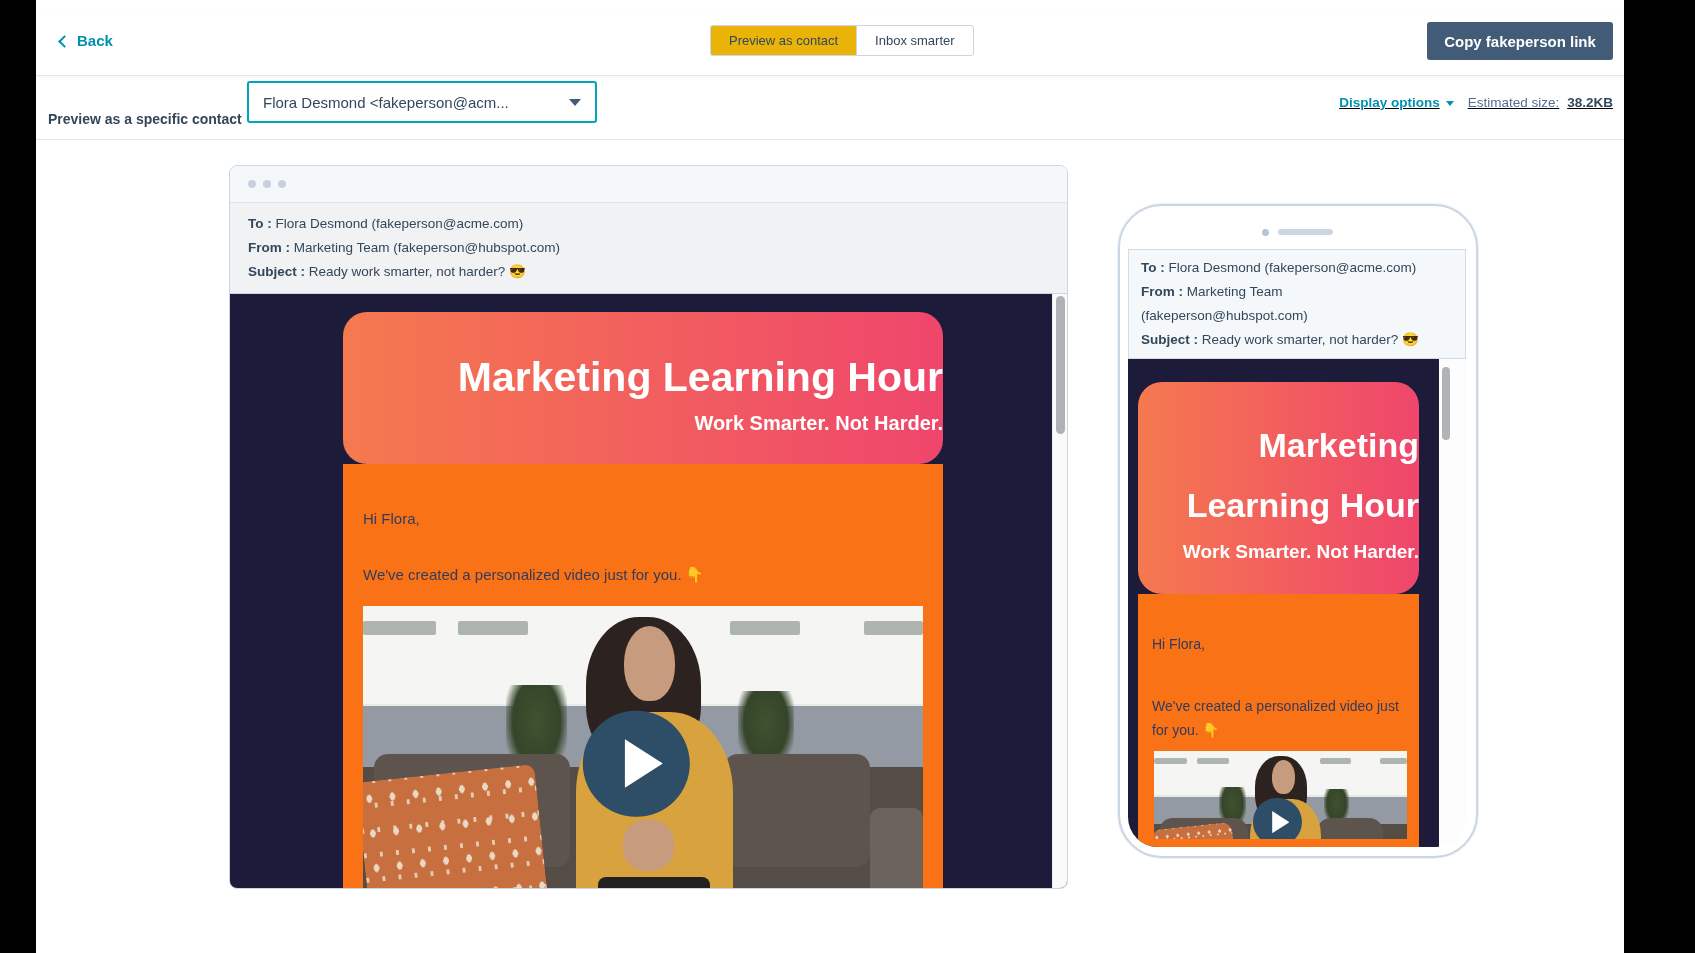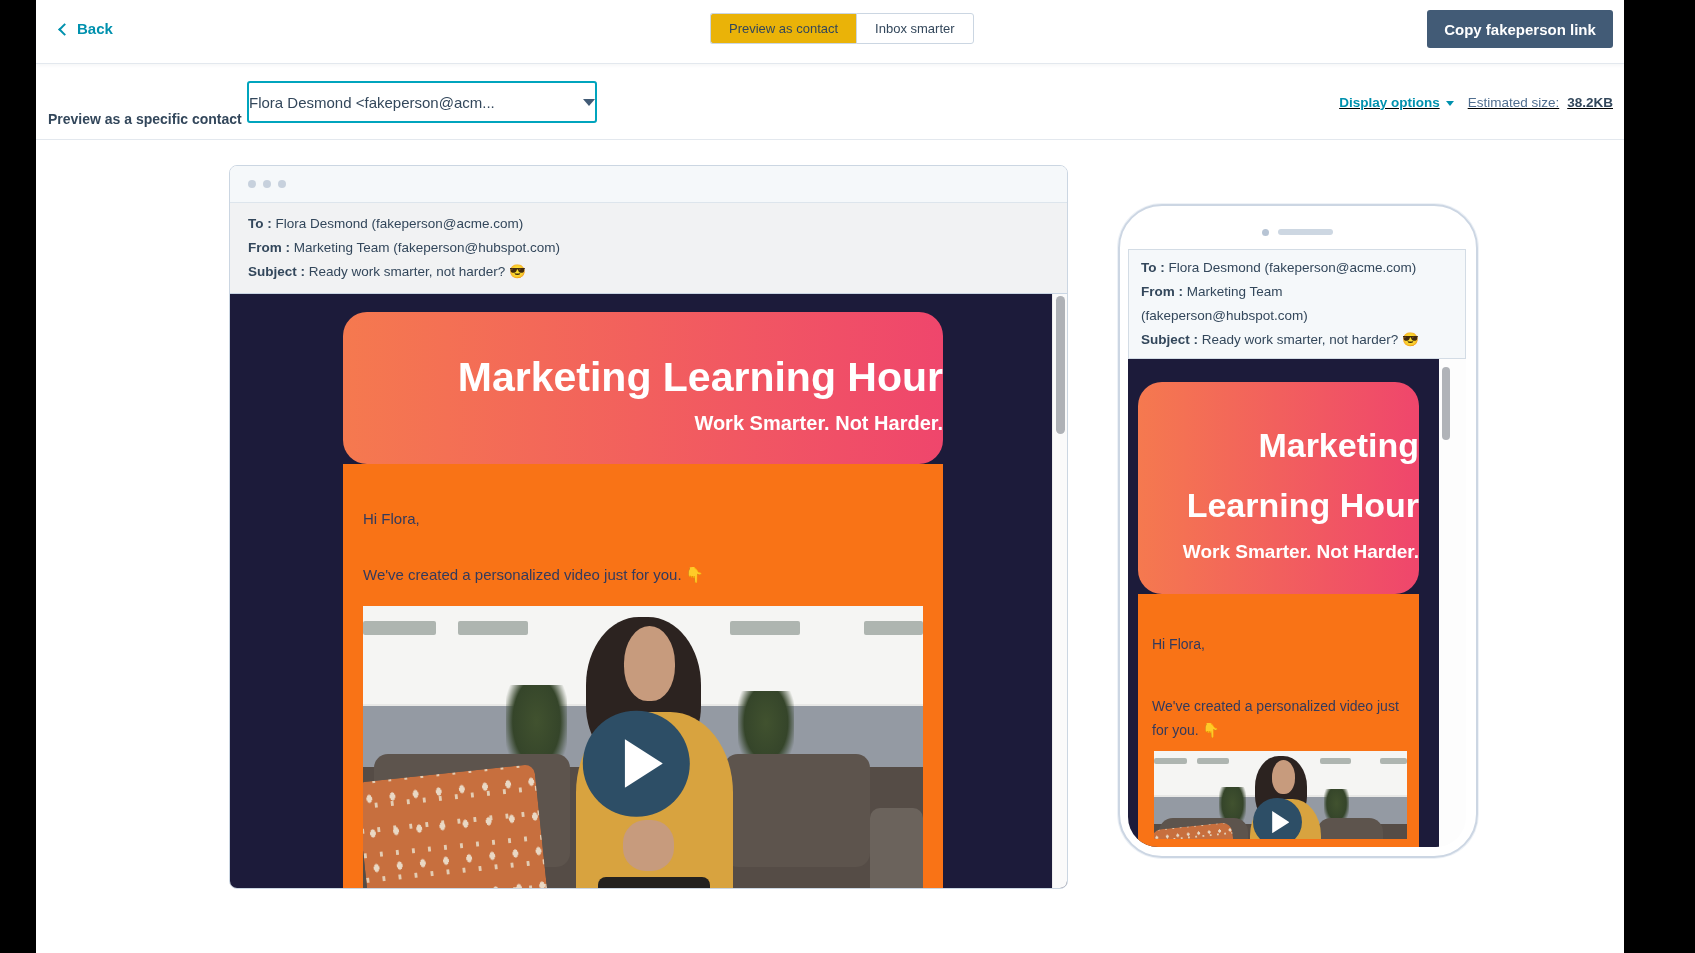--- a/index.html
+++ b/index.html
@@ -2,21 +2,21 @@
 <html><head>
 <meta charset="utf-8">
 <style>
   * { margin:0; padding:0; box-sizing:border-box; }
   html,body { width:1695px; height:953px; }
   body { font-family:"Liberation Sans", sans-serif; background:#000; position:relative; overflow:hidden; }
   .stage { position:absolute; inset:0; width:1695px; height:953px; background:#000; }
   .app { position:absolute; left:36px; top:0; width:1588px; height:953px; background:#fff; }
 
   
-  .topbar { position:absolute; left:0; top:0; width:100%; height:64px; background:#fff;
+  .topbar { position:absolute; left:0; top:12px; width:100%; height:64px; background:#fff;
             border-bottom:1px solid #e3e8ee; box-shadow:0 1px 4px rgba(45,62,80,.06); z-index:5; }
   .back-link { position:absolute; left:24px; top:20px; display:flex; align-items:center; gap:8px;
                color:#0091ae; font-size:15px; font-weight:bold; cursor:pointer; }
   .chev-left { width:9px; height:9px; border-left:2px solid #0091ae; border-bottom:2px solid #0091ae;
                transform:rotate(45deg); margin-top:1px; }
   .toggle-group { position:absolute; left:674px; top:13px; height:31px; display:flex; }
   .toggle-btn { height:31px; display:flex; align-items:center; justify-content:center; padding:0 18px;
                 border:1px solid #cbd6e2; background:#fff; color:#33475b; font-size:13px; cursor:pointer; }
   .toggle-btn.first { border-radius:3px 0 0 3px; border-right:none; }
   .toggle-btn.last  { border-radius:0 3px 3px 0; }
@@ -25,21 +25,21 @@
               color:#fff; font-size:15px; font-weight:bold; border:none; border-radius:3px;
               display:flex; align-items:center; justify-content:center; cursor:pointer; }
 
   
   .options-bar { position:absolute; left:0; top:64px; width:100%; height:76px; background:#fff;
                  border-bottom:1px solid #e3e8ee; }
   .contact-label { position:absolute; left:12px; top:95px; transform:translateY(-50%); margin-top:24px;
                    font-size:14px; font-weight:bold; color:#33475b; top:31px; }
   .contact-select { position:absolute; left:211px; top:17px; width:350px; height:42px; background:#fff;
                     border:2px solid #00a4bd; border-radius:3px; display:flex; align-items:center;
-                    padding:0 0; cursor:pointer; }
+                    padding:0 14px; cursor:pointer; }
   .contact-select .value { font-size:15px; color:#33475b; flex:1; white-space:nowrap; overflow:hidden; }
   .caret-down { width:0; height:0; border-left:6px solid transparent; border-right:6px solid transparent;
                 border-top:7px solid #425b76; margin-left:10px; }
   .right-meta { position:absolute; right:11px; top:0; height:76px; display:flex; align-items:center; gap:8px;text-decoration:underline; }
   .display-options { display:flex; align-items:center; gap:6px; color:#0091ae; font-size:13.5px;
                      font-weight:bold; cursor:pointer; }
   .caret-small { width:0; height:0; border-left:4px solid transparent; border-right:4px solid transparent;
                  border-top:5px solid #0091ae; margin-top:2px; }
   .est-label { font-size:13.5px; color:#516f90; margin-left:6px; }
   .est-value { font-size:13.5px; color:#33475b; font-weight:bold; }

